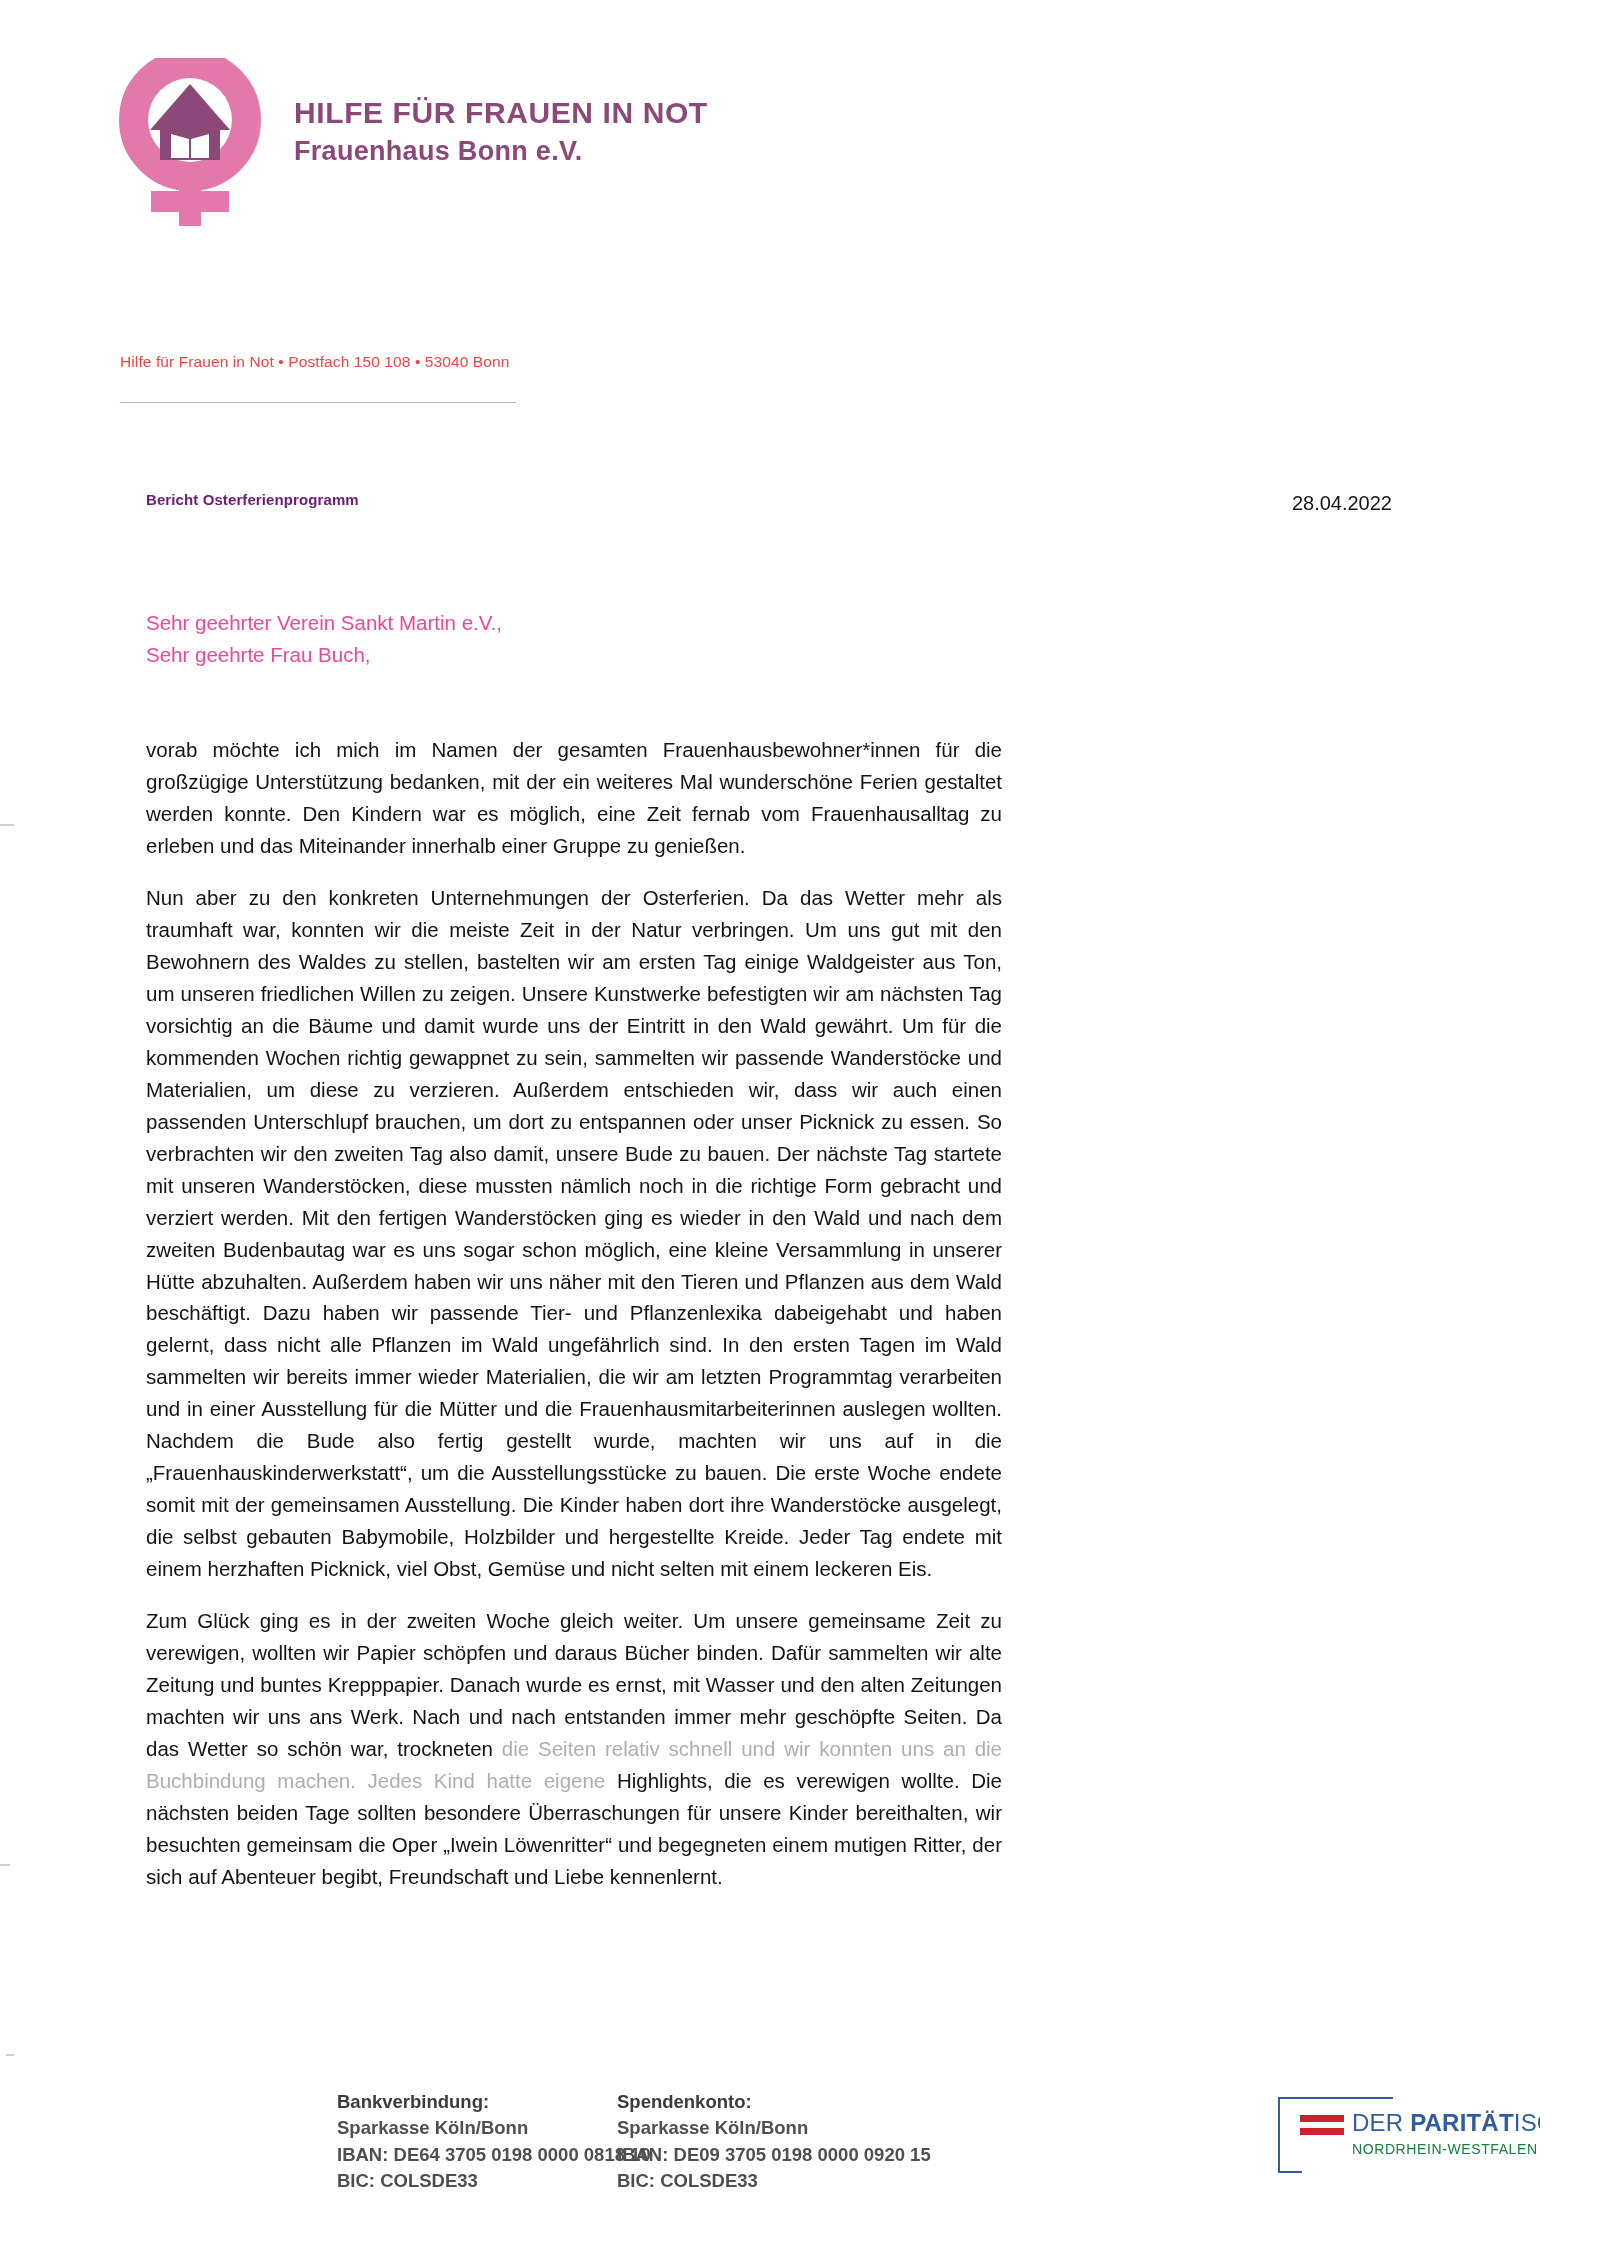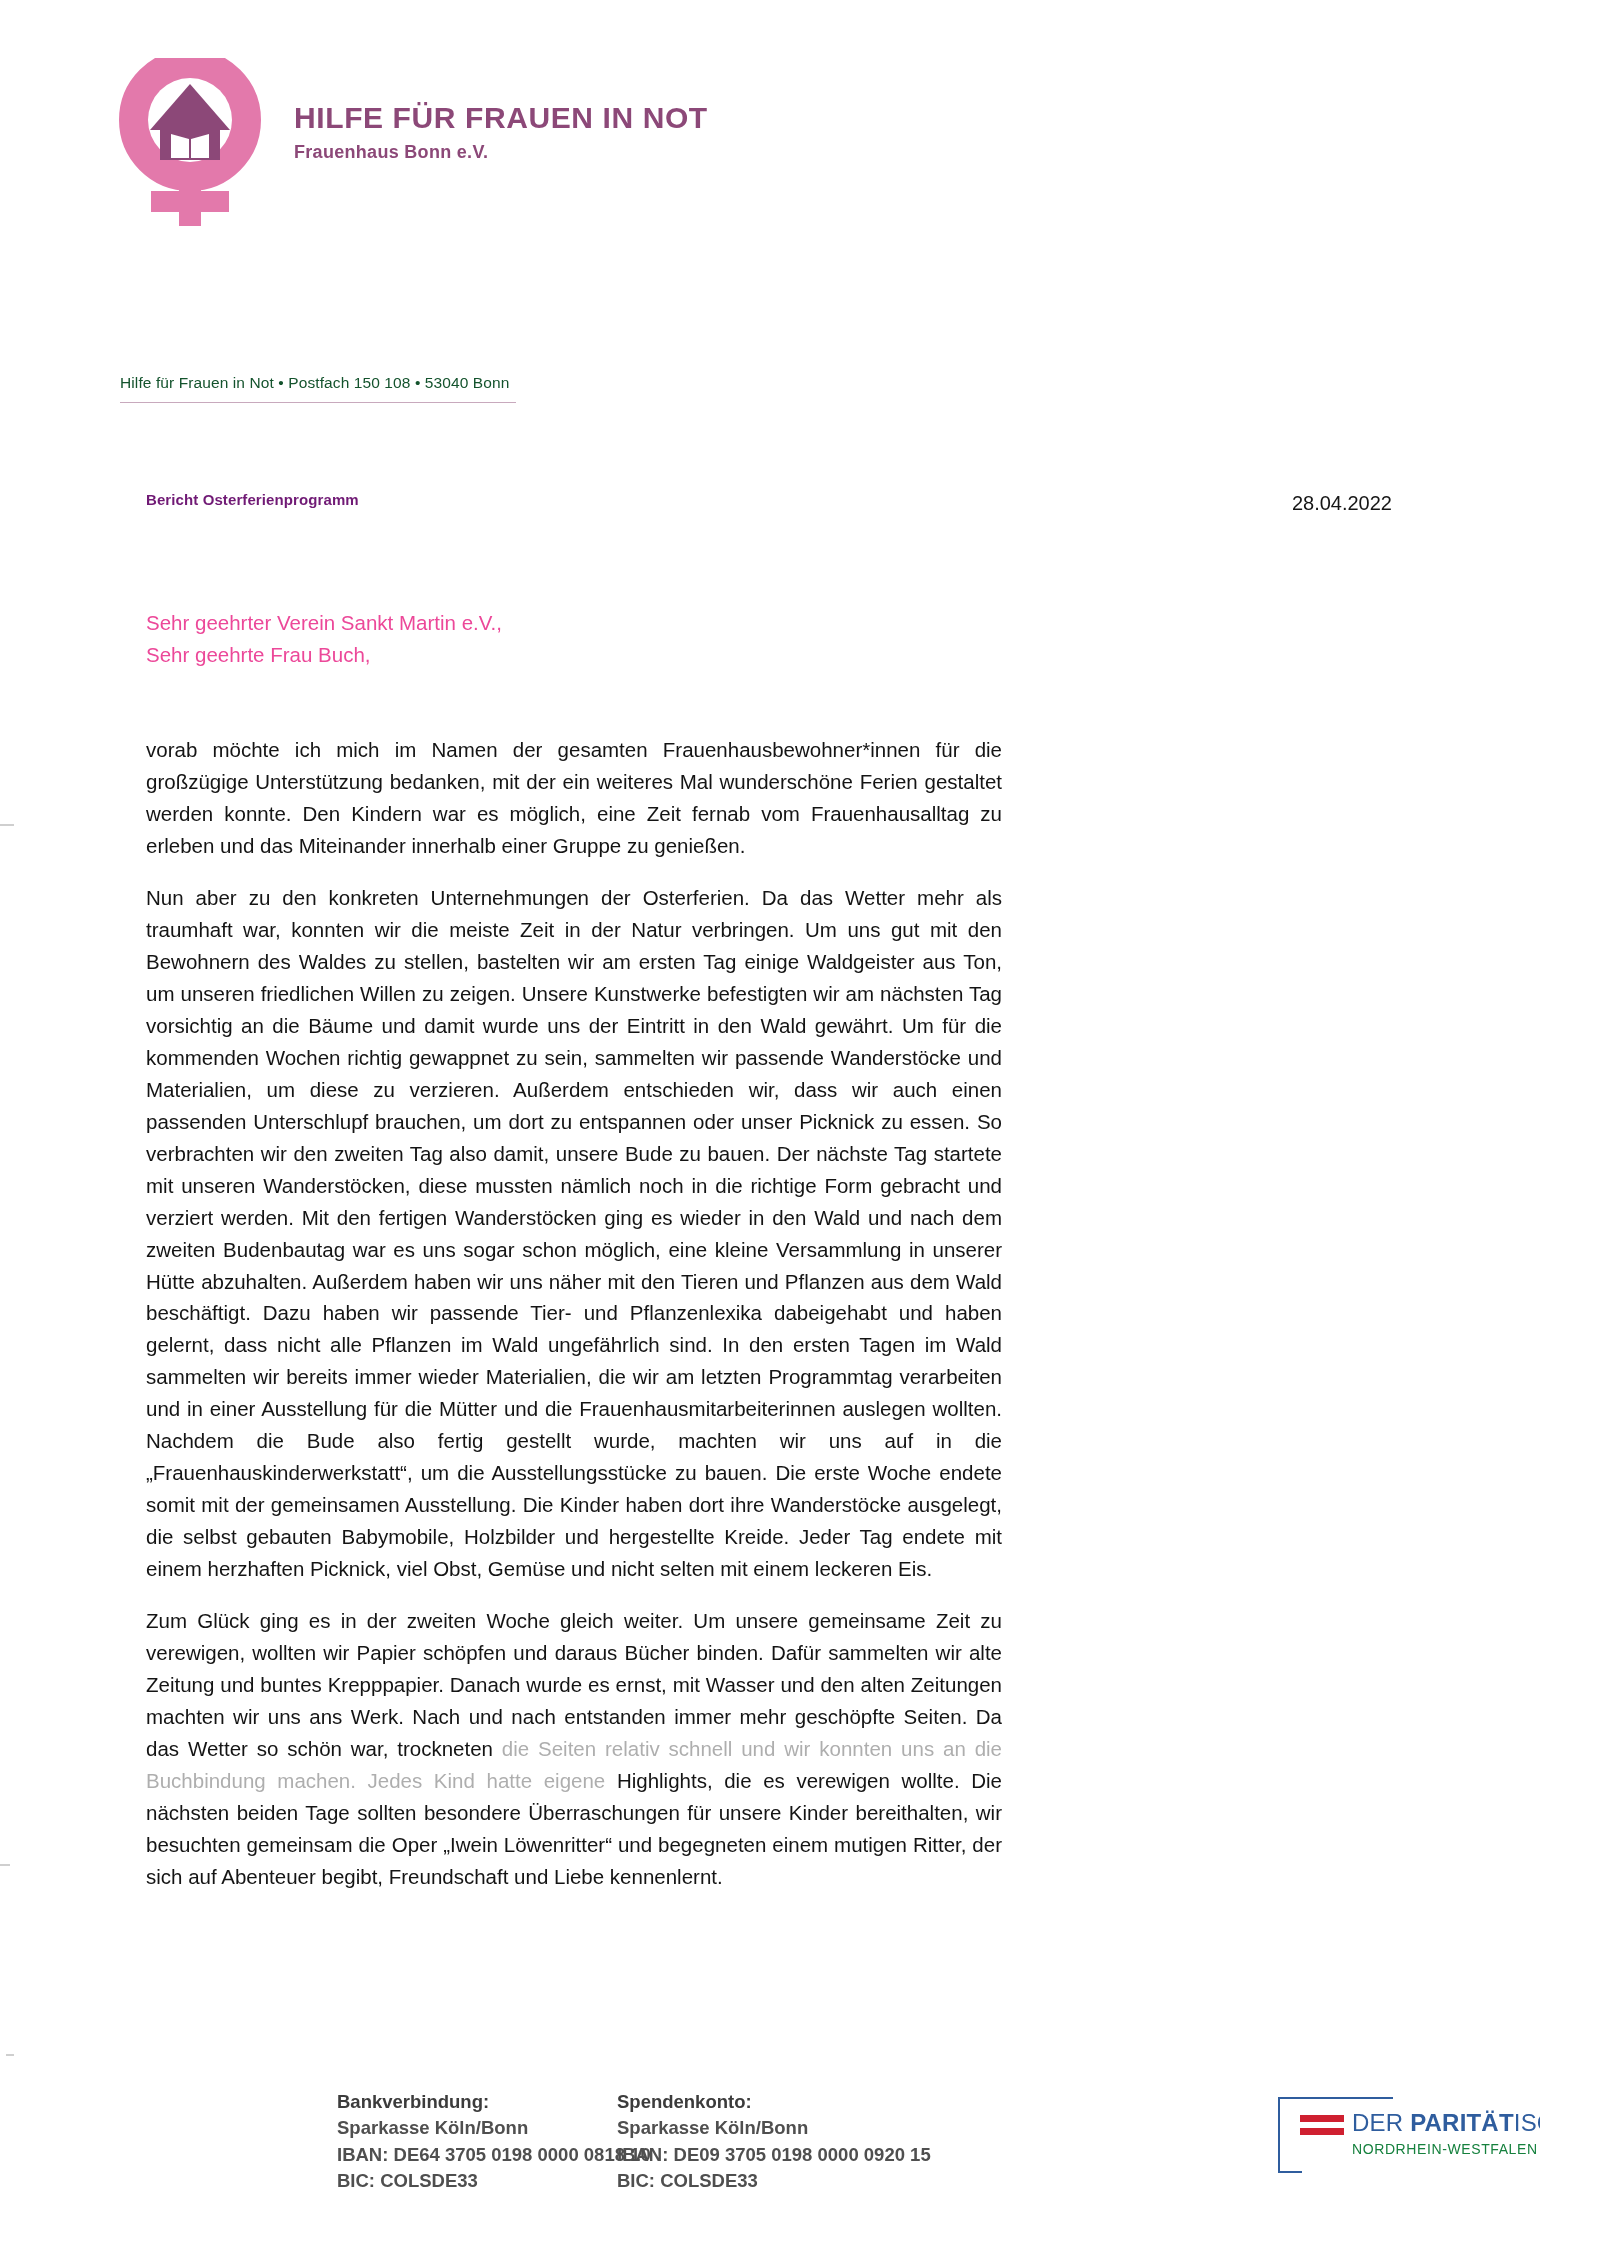--- a/index.html
+++ b/index.html
@@ -42,36 +42,36 @@
   }
   .logo-line1 {
     font-size: 30px;
     font-weight: bold;
     letter-spacing: 0.6px;
     color: #8c4878;
     line-height: 1.22;
     white-space: nowrap;
   }
   .logo-line2 {
-    font-size: 18px;
+    font-size: 27px;
     font-weight: bold;
     letter-spacing: 0.3px;
     color: #8c4878;
     line-height: 1.25;
     margin-top: 4px;
     white-space: nowrap;
   }
 
   
   .return-address {
     position: absolute;
     left: 120px;
-    top: 330px;
+    top: 309px;
     font-size: 15.5px;
-    color: #14532d;
+    color: #ef4444;
     letter-spacing: 0.1px;
     white-space: nowrap;
   }
   .return-rule {
     position: absolute;
     left: 120px;
     top: 358px;
     width: 396px;
     height: 1px;
     background: #c8a9bd;

